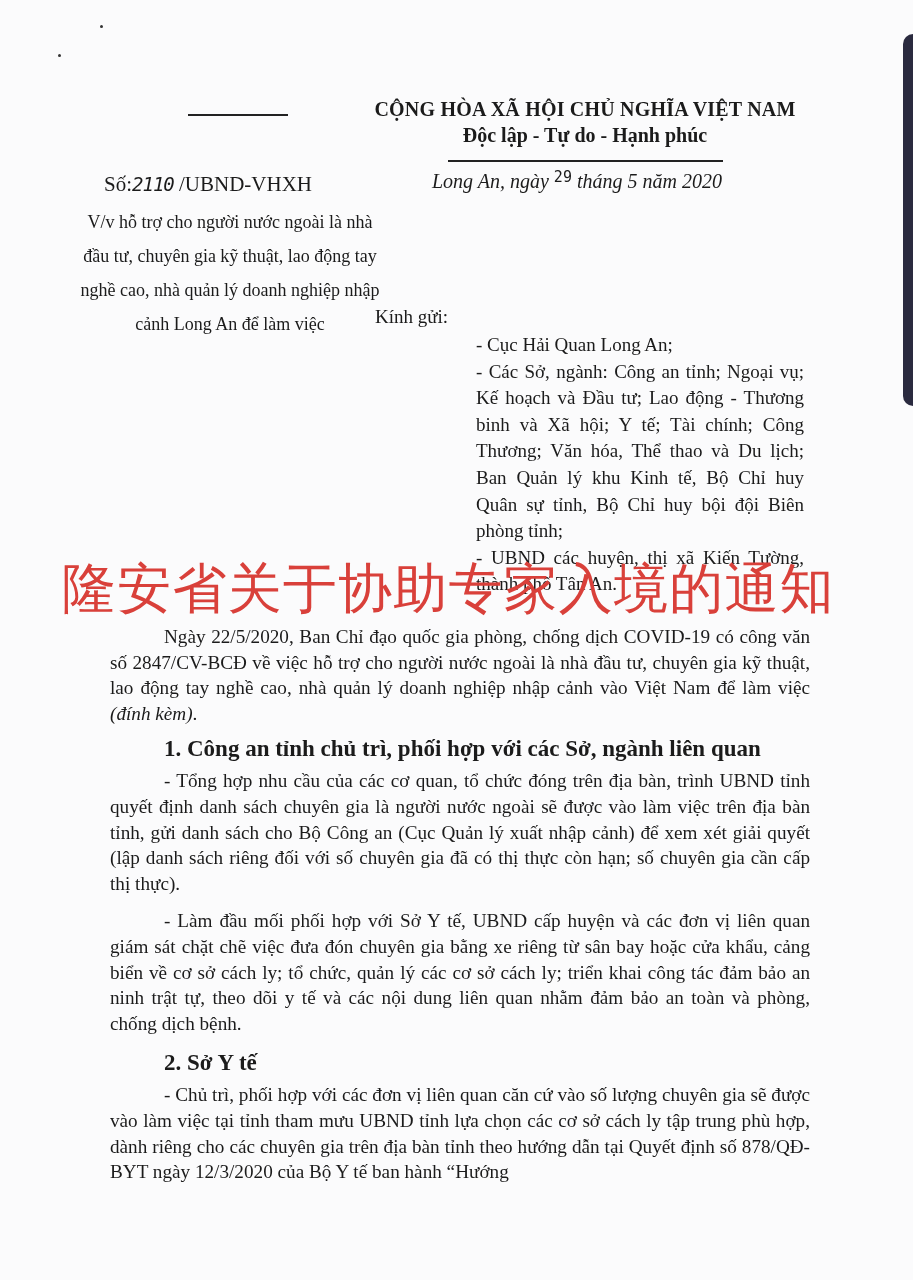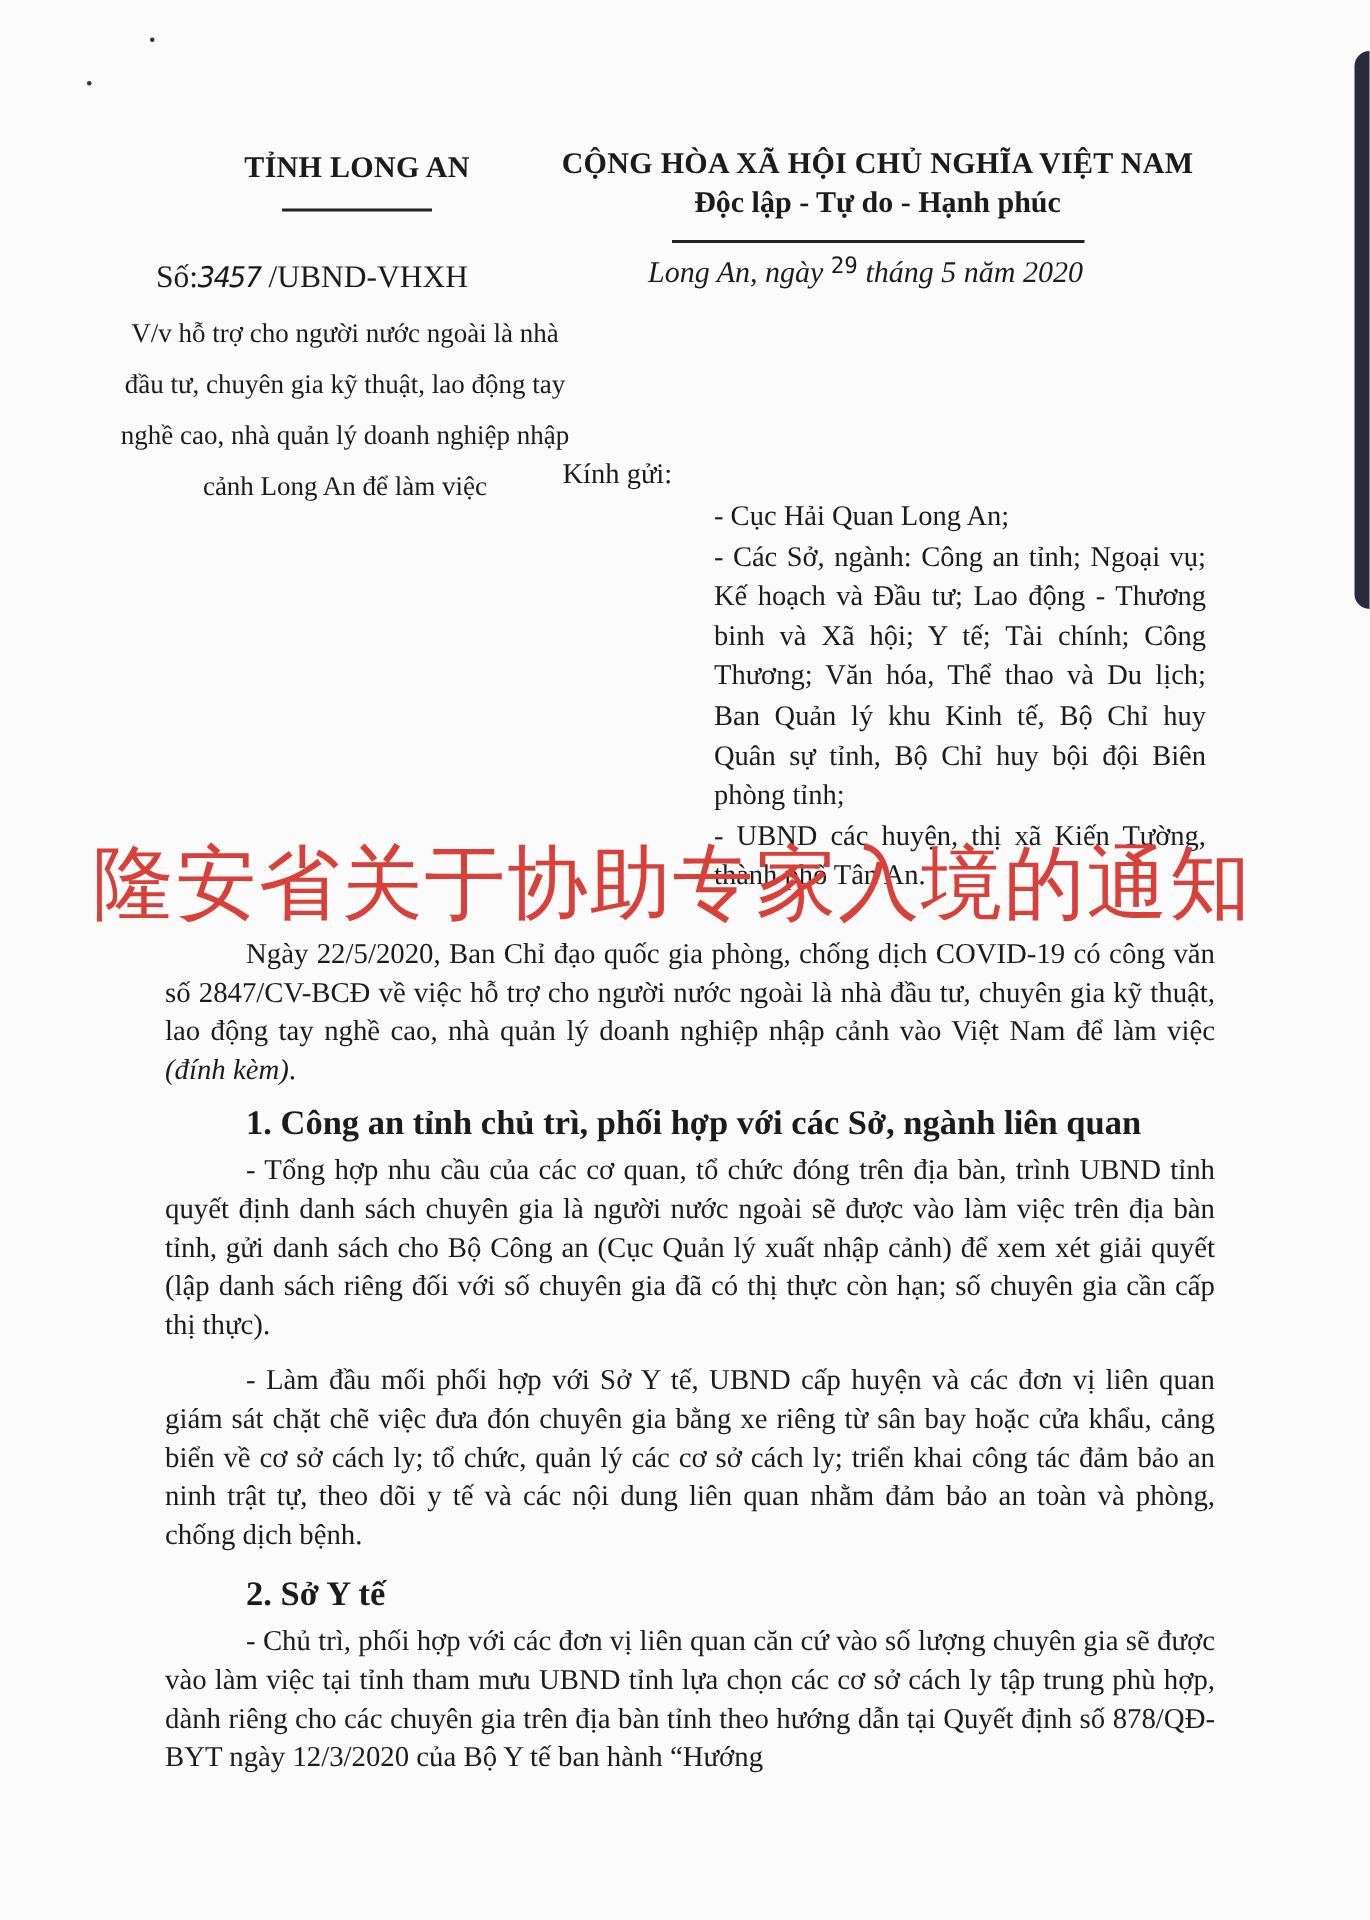--- a/index.html
+++ b/index.html
@@ -128,26 +128,25 @@
       left: 903px; top: 34px; width: 14px; height: 372px;
       background: #2a2a3f;
       border-radius: 10px 0 0 10px;
     }
     .speck { width: 3px; height: 3px; background: #333; border-radius: 50%; }
   </style>
 </head>
 <body>
 
 <div class="abs hdr-left">
-  <div class="line">TỈNH LONG AN</div>
   <div class="rule"></div>
 </div>
 
 <div class="abs docnum">
-  <span>Số:</span><span class="hand">3457</span><span> /UBND-VHXH</span>
+  <span>Số:</span><span class="hand">2110</span><span> /UBND-VHXH</span>
 </div>
 
 <div class="abs subject">V/v hỗ trợ cho người nước ngoài là nhà đầu tư, chuyên gia kỹ thuật, lao động tay nghề cao, nhà quản lý doanh nghiệp nhập cảnh Long An để làm việc</div>
 
 <div class="abs hdr-right">
   <div class="nation">CỘNG HÒA XÃ HỘI CHỦ NGHĨA VIỆT NAM</div>
   <div class="motto">Độc lập  -  Tự do  -  Hạnh phúc</div>
   <div class="rule"></div>
 </div>
 

